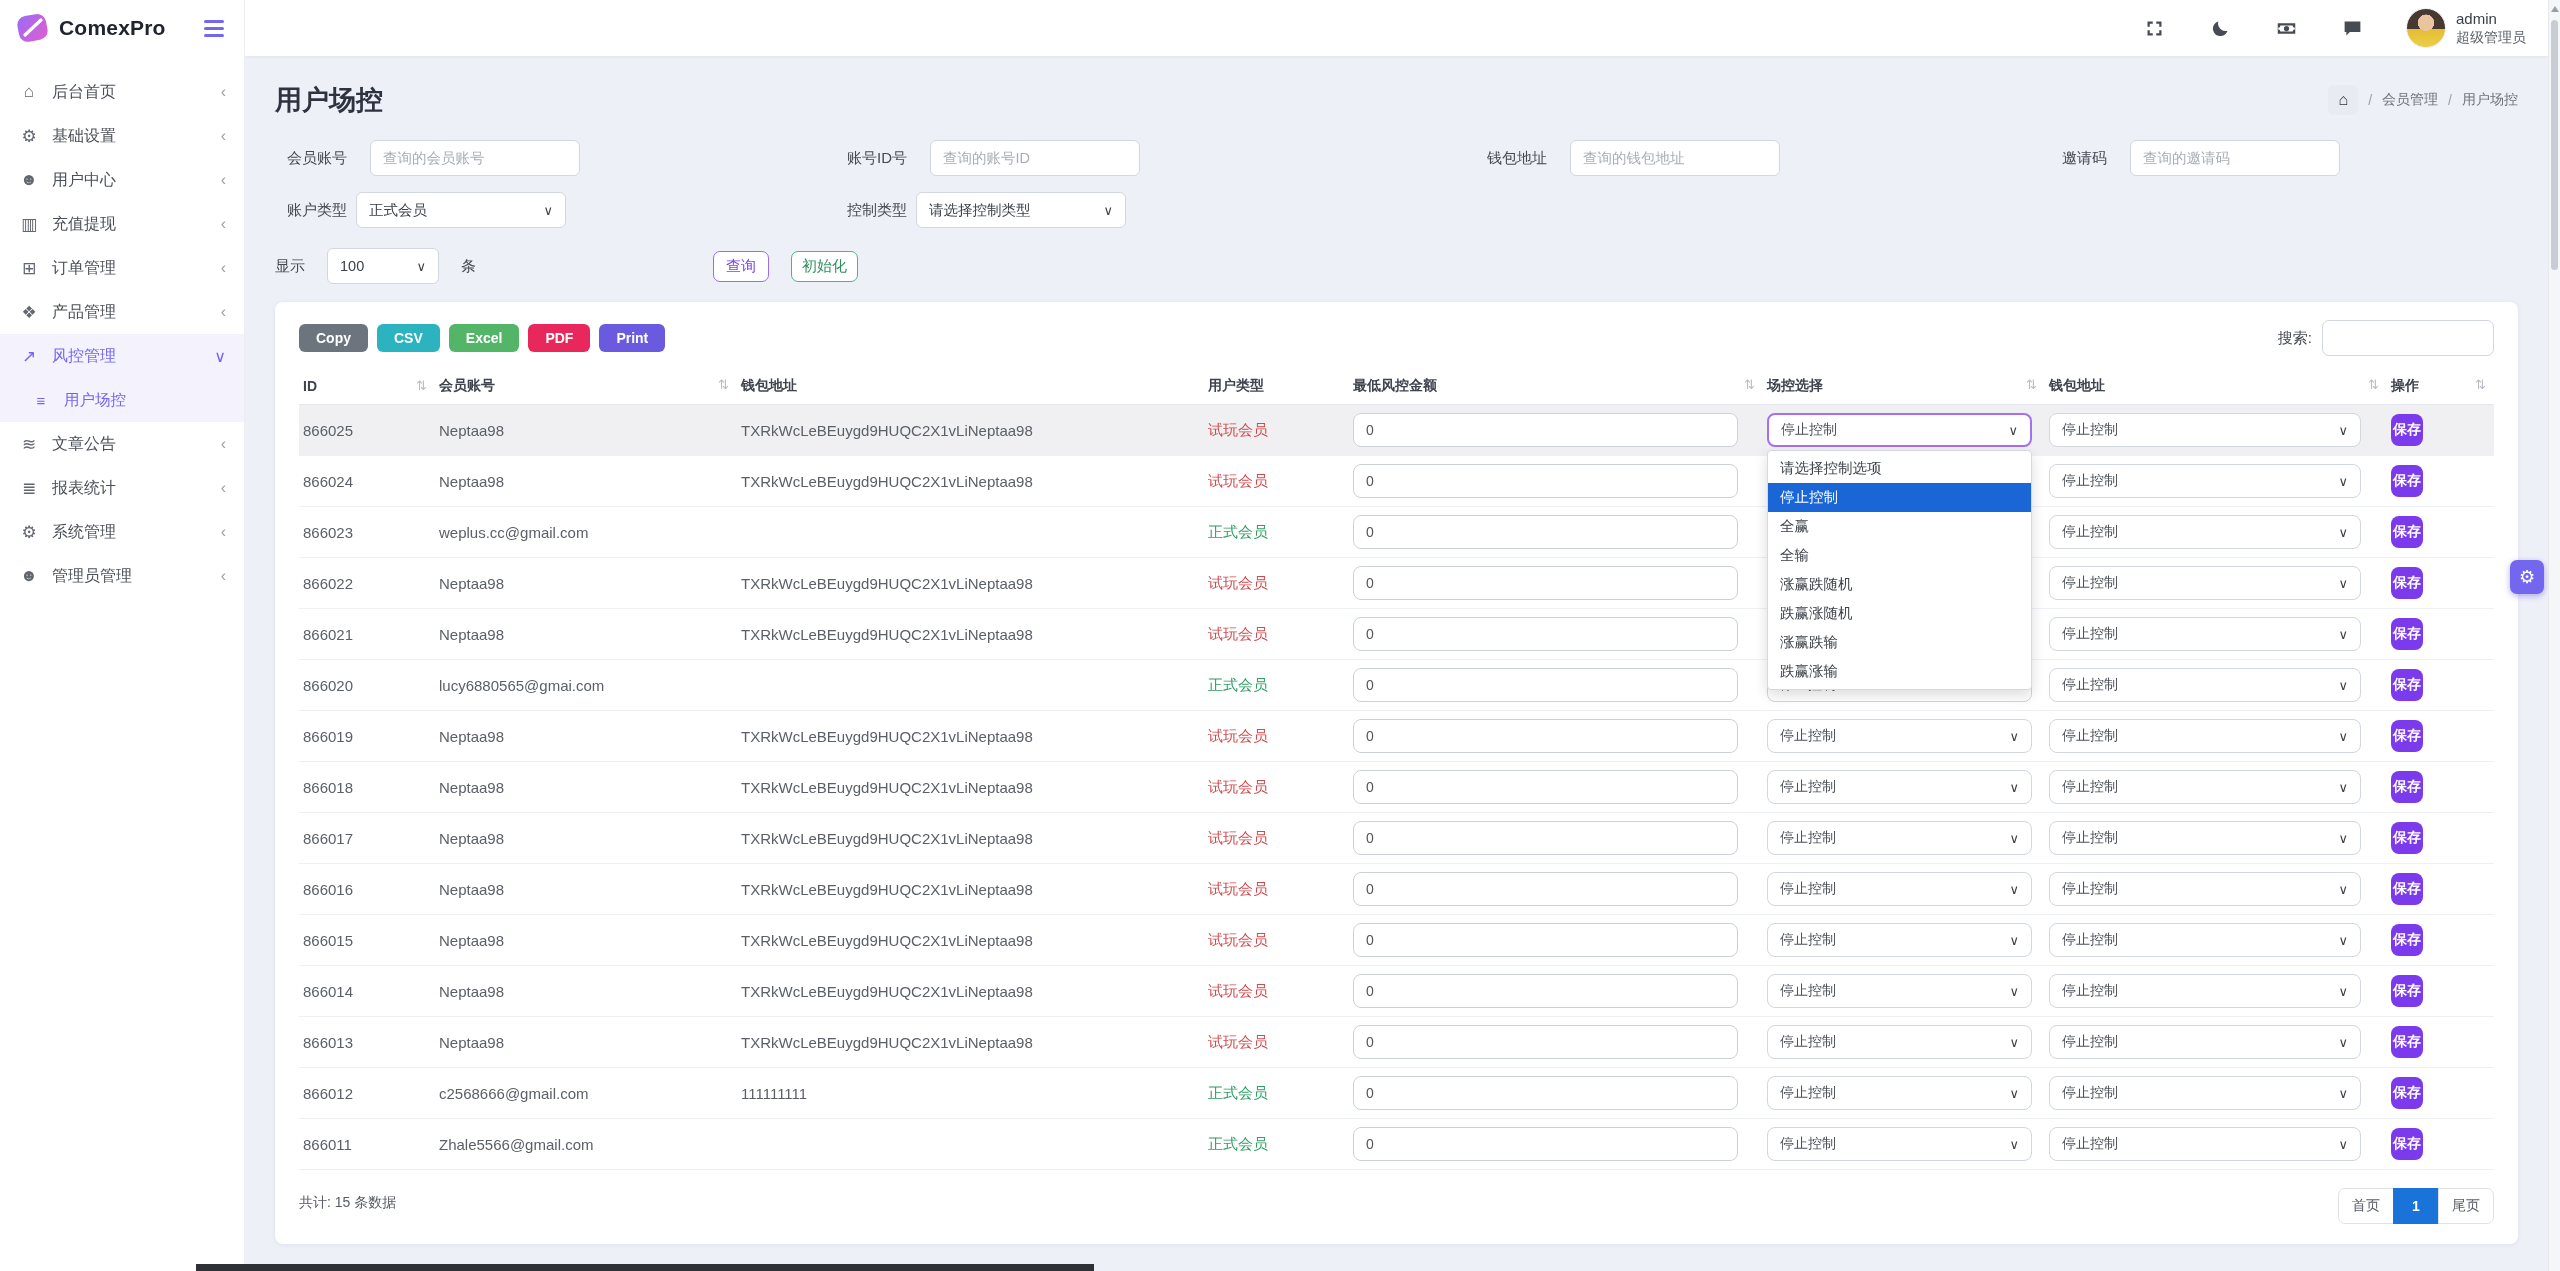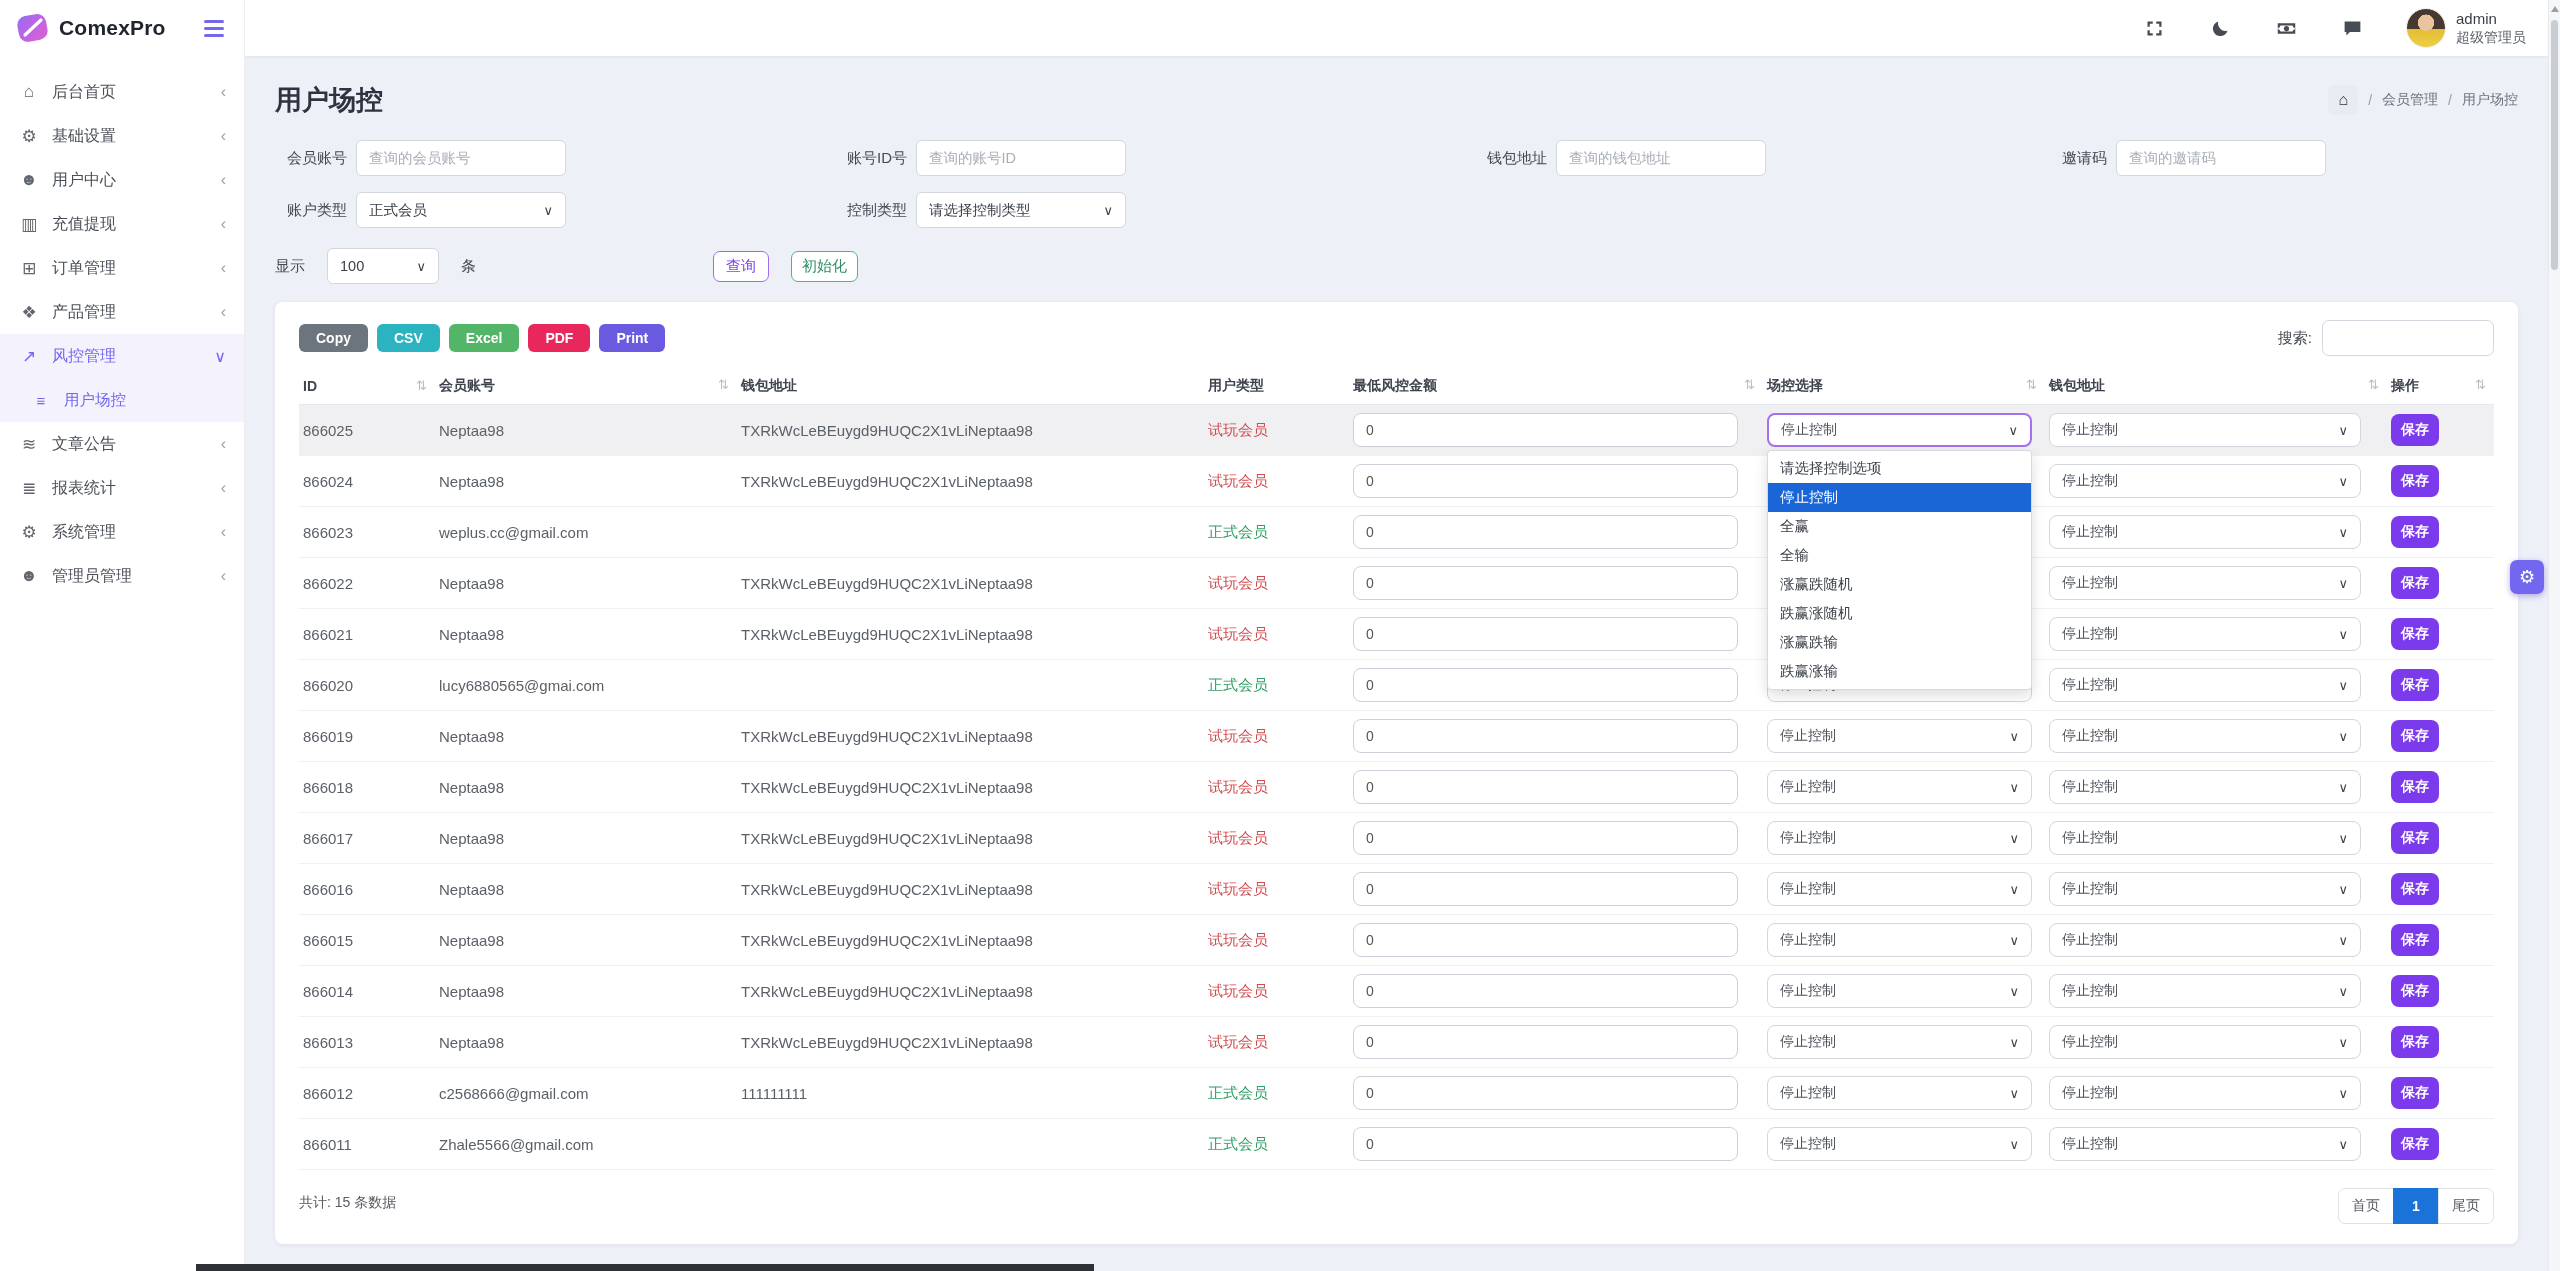--- a/index.html
+++ b/index.html
@@ -45,21 +45,21 @@
   .title-row { display:flex; align-items:center; justify-content:space-between; }
   .page-title { font-size:27px; font-weight:600; color:#2e3340; }
   .breadcrumb { display:flex; align-items:center; gap:10px; font-size:14px; color:#6d727b; }
   .bc-home { width:30px; height:30px; background:#e9ebf2; border-radius:6px; display:flex; align-items:center; justify-content:center; font-size:16px; color:#2e3340; cursor:pointer; }
   .bc-sep { color:#9aa0a8; }
   .bc-item { cursor:pointer; }
   
   .filters { margin-top:22px; display:grid; grid-template-columns:560px 640px 560px 1fr; row-gap:16px; }
   .field { display:flex; align-items:center; }
   .f-label { min-width:72px; text-align:right; margin-right:9px; font-size:15px; color:#454a52; white-space:nowrap; }
-  .f-input { width:210px; height:36px; border:1px solid #d2d6dd; border-radius:6px; padding:0 12px; font-size:14.5px; color:#333; background:#fff; font-family:inherit; }
+  .f-input { width:210px; height:36px; border:1px solid #d2d6dd; border-radius:6px; padding:0 12px; font-size:14.5px; color:#333; background:#fff; font-family:inherit;margin-left:14px; }
   .f-input::placeholder { color:#a8aeb7; }
   .sel { height:36px; border:1px solid #d2d6dd; border-radius:6px; background:#fff; display:flex; align-items:center; justify-content:space-between; padding:0 12px; font-size:14.5px; color:#3c4149; cursor:pointer; }
   .f-sel { width:210px; }
   .sel-chev { font-size:13px; color:#3c4149; margin-left:8px; }
   .display-row { margin-top:20px; display:flex; align-items:center; gap:22px; font-size:15px; color:#454a52; }
   .display-sel { width:112px; height:36px; }
   .btn-query { margin-left:215px; background:#fff; border:1.5px solid #9a6cf2; color:#7b40f0; border-radius:7px; padding:5px 12px; font-size:15px; cursor:pointer; font-family:inherit; }
   .btn-reset { background:#fff; border:1.5px solid #5cab8c; color:#2c8e60; border-radius:7px; padding:5px 10px; font-size:15px; cursor:pointer; font-family:inherit; }
   
   .card { margin-top:18px; background:#fff; border-radius:8px; padding:18px 24px 20px; box-shadow:0 1px 5px rgba(25,35,70,.07); position:relative; }
@@ -75,21 +75,21 @@
   .th-sort { float:right; color:#b8bdc6; font-size:13px; font-weight:400; }
   td { padding:8px 8px 8px 4px; border-bottom:1px solid #edf0f5; font-size:15px; color:#5b6068; height:50px; }
   tr.active-row td { background:#f0f0f3; }
   .c-type.demo { color:#cf4b4e; }
   .c-type.formal { color:#2f9e63; }
   .risk-input { width:385px; max-width:100%; height:34px; border:1px solid #ccd1d9; border-radius:8px; padding:0 12px; font-size:14px; color:#555; font-family:inherit; }
   .row-sel { height:34px; border-radius:8px; font-size:14px; color:#4d525a; }
   .ctrl-sel { width:265px; }
   .lever-sel { width:312px; }
   .row-sel.focused { border:2px solid #a470f2; }
-  .save-btn { background:#7c3aed; color:#fff; border:none; border-radius:8px; padding:7px 10px; font-size:14px; font-weight:700; cursor:pointer; font-family:inherit; }
+  .save-btn { background:#7c3aed; color:#fff; border:none; border-radius:8px; padding:7px 2px; font-size:14px; font-weight:700; cursor:pointer; font-family:inherit; }
   .sel-wrap { position:relative; width:265px; }
   .dropdown-panel { position:absolute; top:calc(100% + 3px); left:0; right:0; background:#fff; border:1px solid #d6d9df; border-radius:4px; box-shadow:0 5px 14px rgba(0,0,0,.14); z-index:60; padding:3px 0; }
   .dd-option { padding:4px 12px; font-size:14.5px; color:#3d424a; line-height:1.45; cursor:pointer; white-space:nowrap; }
   .dd-option.hl { background:#1a66d6; color:#fff; }
   .card-footer { margin-top:18px; display:flex; align-items:flex-end; justify-content:space-between; }
   .total-text { font-size:14px; color:#565b63; align-self:flex-start; margin-top:6px; }
   .pagination { display:flex; }
   .pg-btn { height:36px; min-width:56px; background:#fff; border:1px solid #dfe3e9; color:#565b63; font-size:14px; cursor:pointer; font-family:inherit; margin-left:-1px; }
   .pg-first { border-radius:7px 0 0 7px; margin-left:0; }
   .pg-last { border-radius:0 7px 7px 0; }

